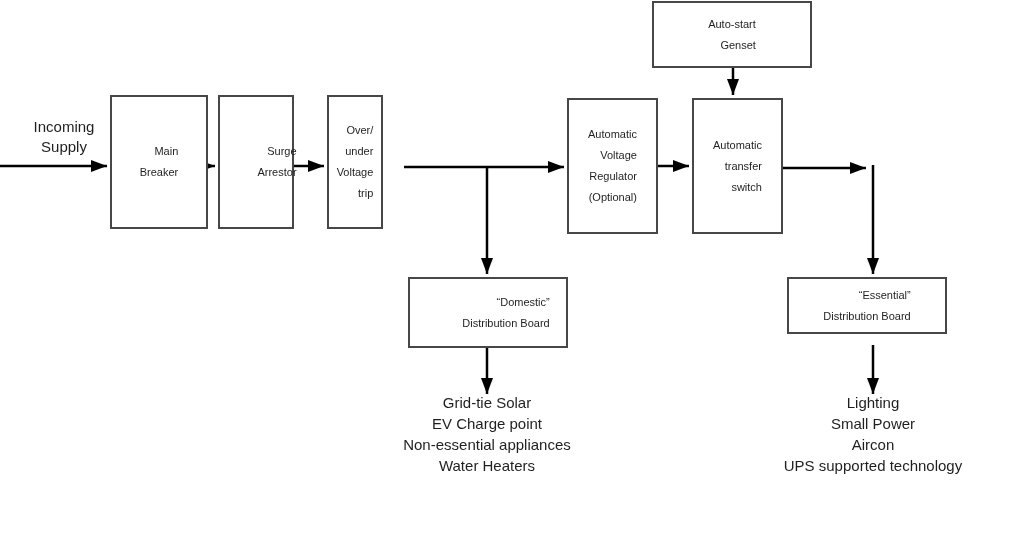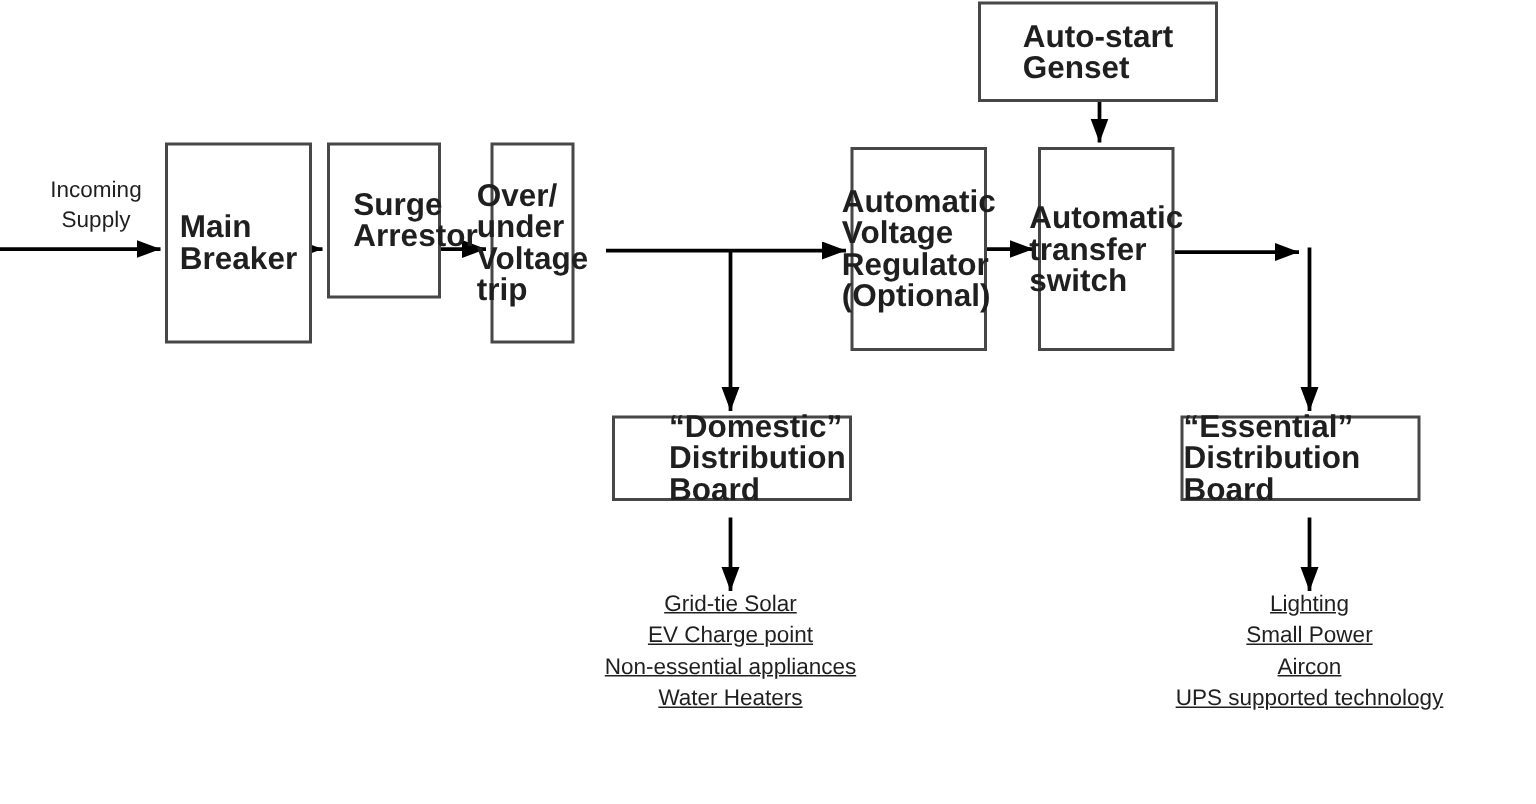--- a/index.html
+++ b/index.html
@@ -24,53 +24,51 @@
     height: 536px;
   }
   .node {
     position: absolute;
     box-sizing: border-box;
     border: 2px solid #474747;
     background: #ffffff;
     display: flex;
     align-items: center;
     justify-content: center;
-    text-align: left;
-    font-size: 21px;
+    text-align: right;
+    font-size: 11px;
     line-height: 21px;
     white-space: pre-line;
     color: #1f1f1f;
-    font-weight: bold;
   }
   .free-label {
     position: absolute;
     text-align: center;
     font-size: 15px;
     line-height: 20px;
     white-space: pre-line;
     color: #1f1f1f;
     padding-left: 12px;
   }
   .load-list {
     position: absolute;
     width: 320px;
     text-align: center;
     font-size: 15px;
     line-height: 21px;
     color: #1f1f1f;
-    text-decoration: underline;
   }
   
   #node-main-breaker   { left: 110px; top: 95px;  width: 98px;  height: 134px; }
-  #node-surge-arrestor { left: 218px; top: 95px;  width: 76px;  height: 104px; padding-left: 42px; }
+  #node-surge-arrestor { left: 218px; top: 95px;  width: 76px;  height: 134px; padding-left: 42px; }
   #node-over-under     { left: 327px; top: 95px;  width: 56px;  height: 134px; }
   #node-avr            { left: 567px; top: 98px;  width: 91px;  height: 136px; }
   #node-ats            { left: 692px; top: 98px;  width: 91px;  height: 136px; }
   #node-genset         { left: 652px; top: 1px;   width: 160px; height: 67px;  }
-  #node-domestic-board  { left: 408px; top: 277px; width: 160px; height: 57px; padding-left: 36px; }
+  #node-domestic-board  { left: 408px; top: 277px; width: 160px; height: 71px; padding-left: 36px; }
   #node-essential-board { left: 787px; top: 277px; width: 160px; height: 57px; }
   #label-incoming-supply { left: 1px;  top: 117px; width: 102px; }
   #list-domestic-loads  { left: 327px; top: 392px; }
   #list-essential-loads { left: 713px; top: 392px; }
 </style>
 </head>
 <body>
 
 <div class="canvas">
 

